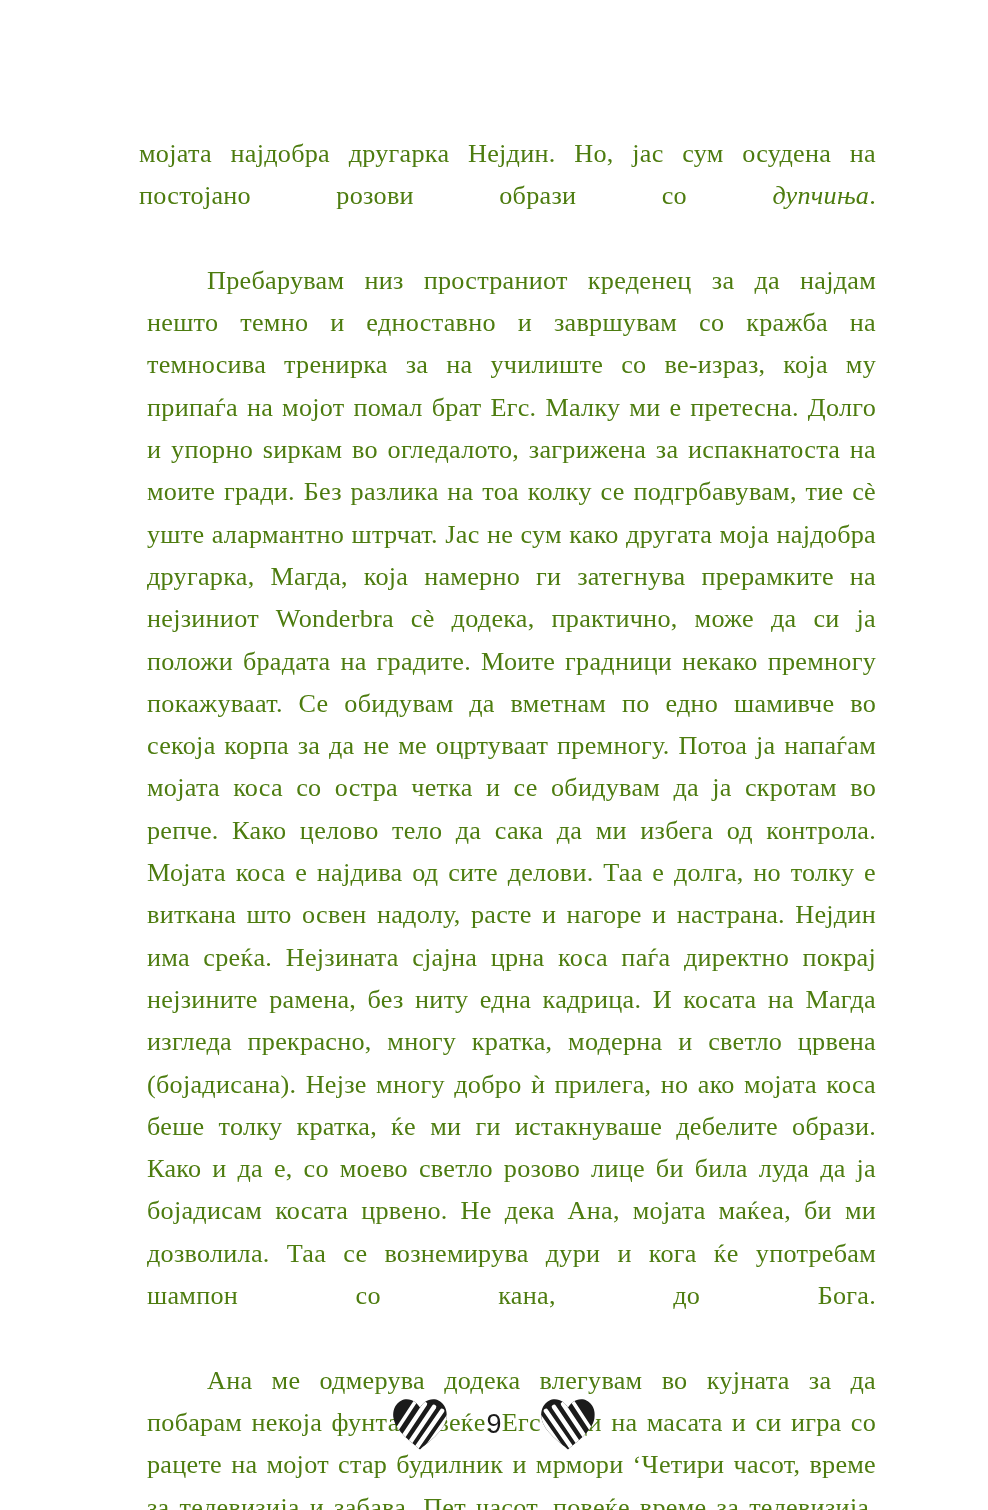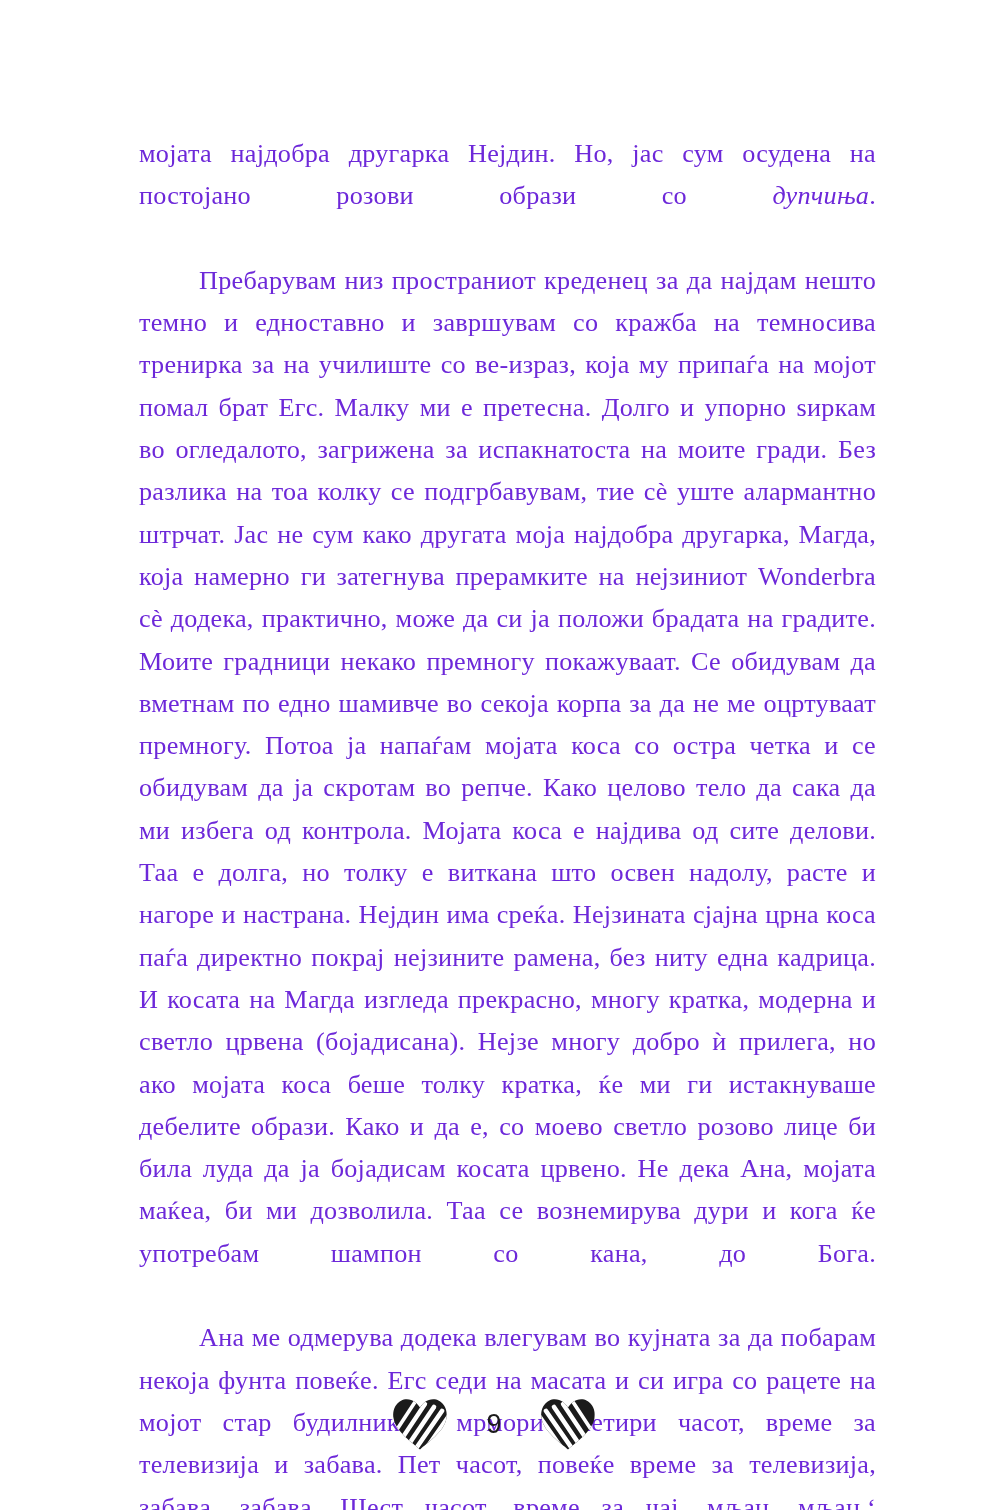--- a/index.html
+++ b/index.html
@@ -25,29 +25,30 @@
     top: 133px;
     width: 737px;
   }
 
   .para {
     margin: 0;
     font-size: 26.2px;
     line-height: 42.3px;
     text-align: justify;
     text-justify: inter-word;
-    color: #6d28d9;
+    color: #4d7c0f;
     letter-spacing: 0.01em;
     -webkit-hyphens: none;
     hyphens: none;
     word-spacing: 0.01em;
   }
 
   .para + .para {
     text-indent: 60px;
+    margin-left: 8px;
   }
 
   .para.indented {
     text-indent: 60px;
   }
 
   .para em {
     font-style: italic;
   }
 

